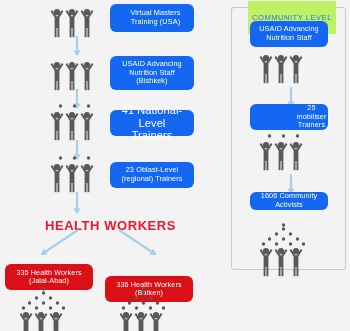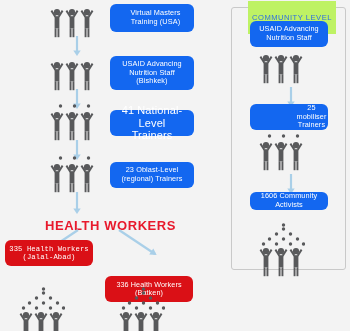--- a/index.html
+++ b/index.html
@@ -246,21 +246,21 @@
     </div>
   <div class="arrow" style="left:113px;top:230px;">
       <svg width="48" height="32" viewBox="0 0 48 32">
         <line x1="6" y1="0" x2="42" y2="24" stroke="#a9cfe8" stroke-width="2.2"></line>
         <g transform="translate(42,24) rotate(33.690067525979785)">
           <path d="M2 0 L-4.5 -3.7 L-4.5 3.7 Z" fill="#a9cfe8"></path>
         </g>
       </svg>
     </div>
 
-  <div class="box red" style="left:5px;top:240px;width:88px;height:26px;font-size:7.2px;font-family:Liberation Mono, monospace;">335 Health Workers
+  <div class="box red" style="left:5px;top:264px;width:88px;height:26px;font-size:7.2px;">335 Health Workers
 (Jalal-Abad)</div>
   <div class="box red" style="left:105px;top:256px;width:88px;height:26px;font-size:7.2px;margin-top:20px;">336 Health Workers
 (Batken)</div>
 
   <div class="people" style="left:19px;top:286px;">
       <svg width="46" height="55" viewBox="0 0 46 55">
         <g transform="translate(0,24)">
           <g transform="translate(0,0)">
             <circle cx="7" cy="5.2" r="3.1" fill="#58595b"></circle>
             <rect x="4.6" y="9.2" width="4.8" height="12" fill="#58595b"></rect>

